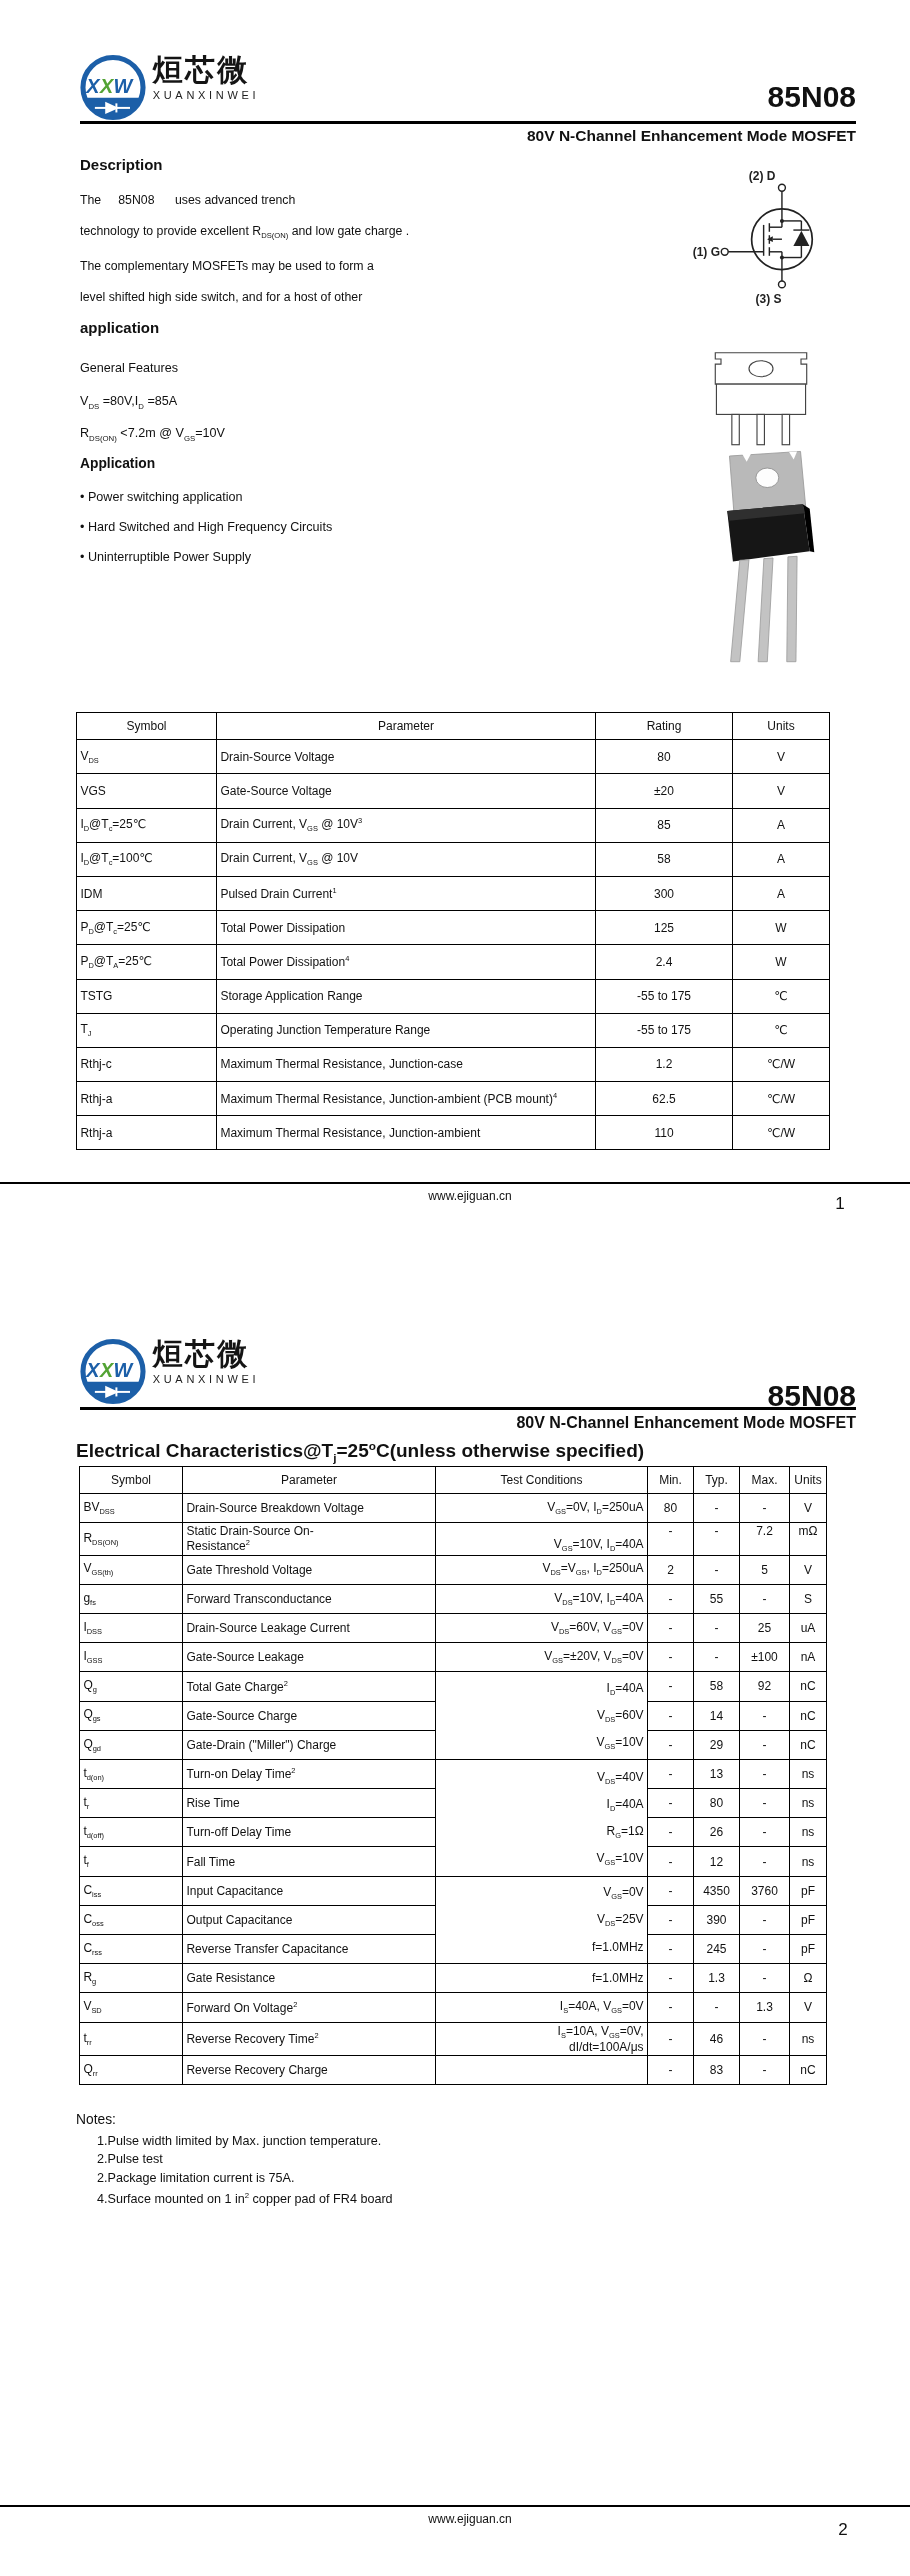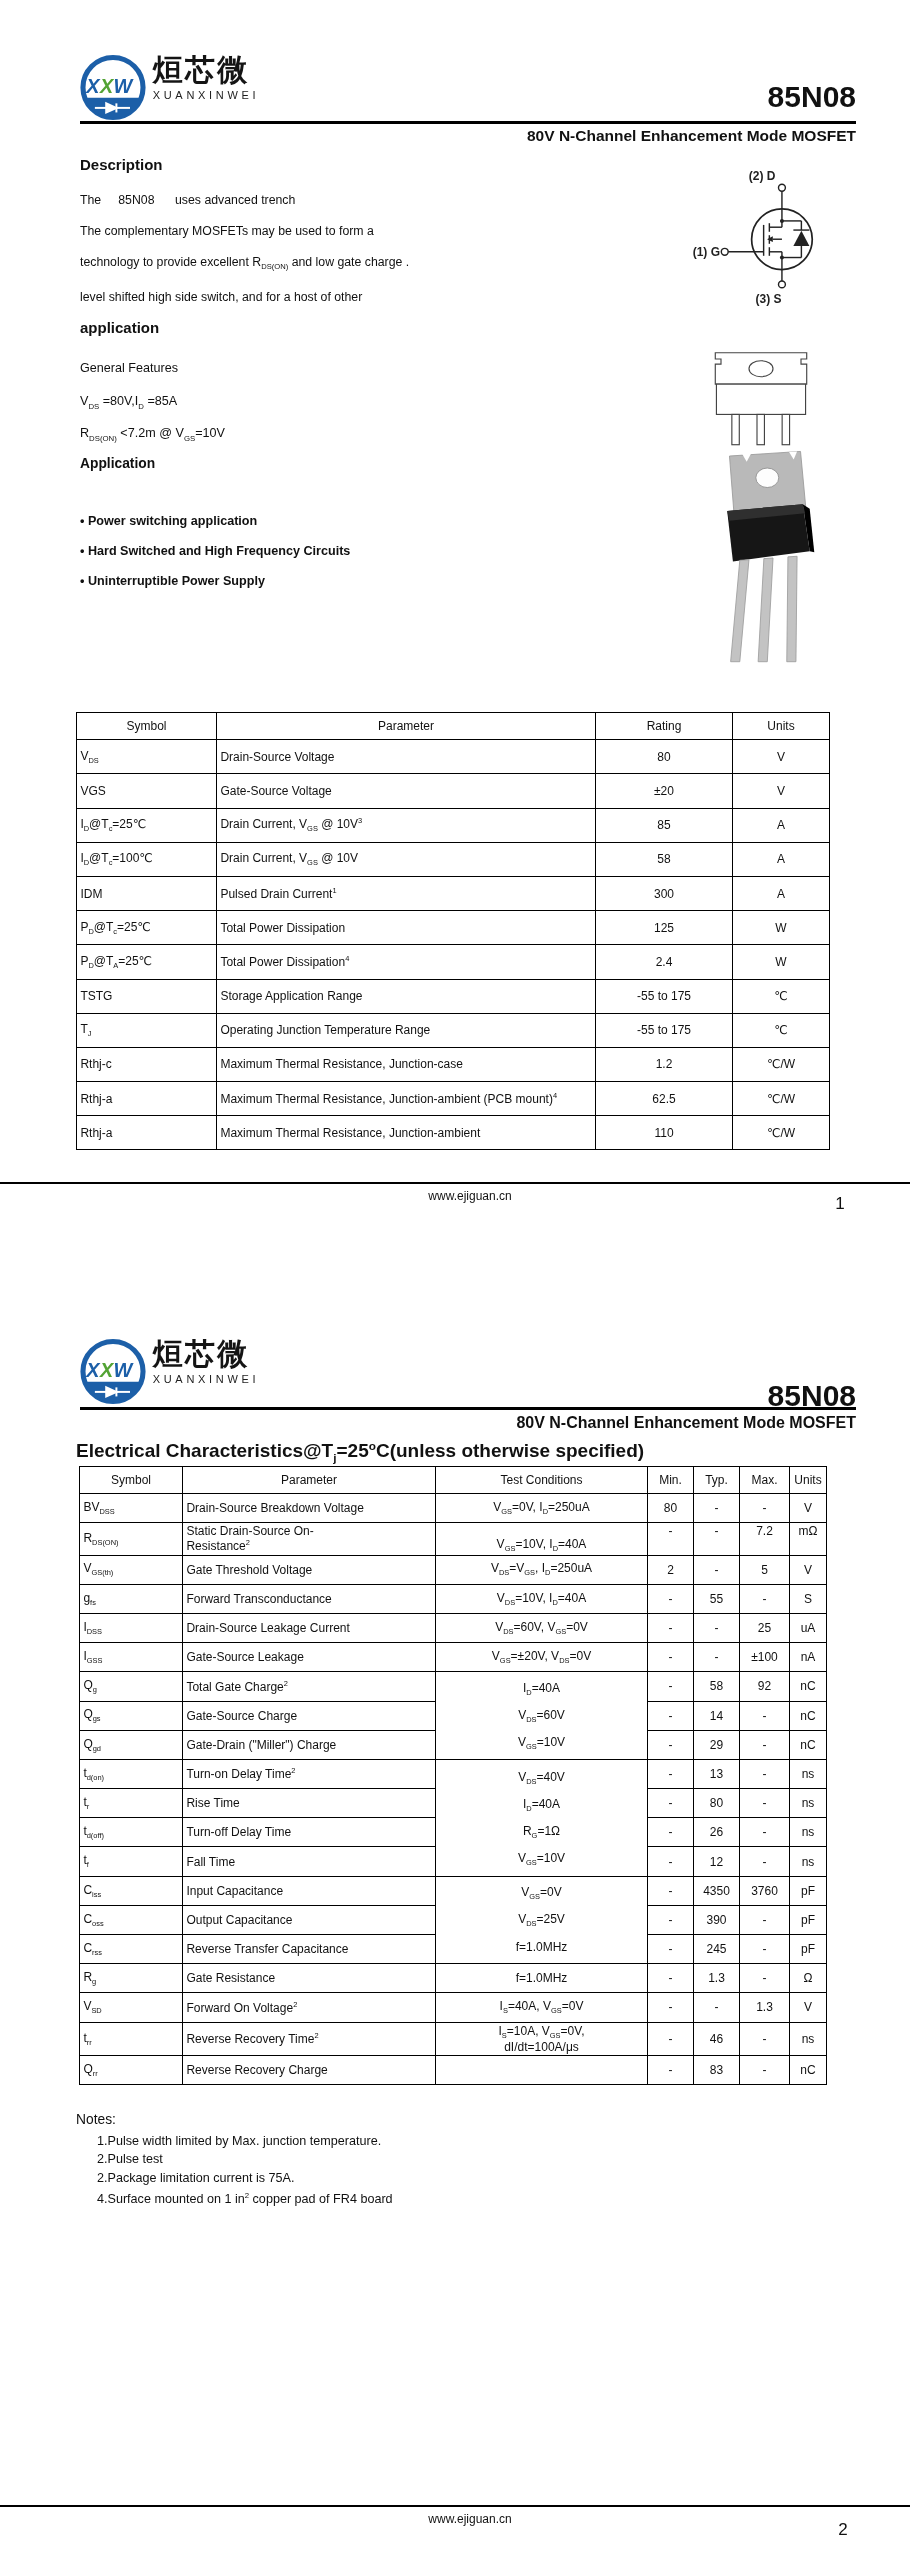--- a/index.html
+++ b/index.html
@@ -22,21 +22,21 @@
   
   table.dt{border-collapse:collapse;table-layout:fixed;border:1.7px solid #000;background:#fff;}
   table.dt th,table.dt td{border:1.1px solid #000;font-size:12px;font-weight:400;
       padding:1.1px 3.4px;overflow:hidden;}
   table.dt thead th{border-bottom:1.7px solid #000;text-align:center;height:24px;}
   .t1 td{height:31px;}
   .t2 td{height:26px;}
   td.c-sym{text-align:left;padding-left:4.6px;}
   td.c-par{text-align:left;padding-left:5.7px;}
   td.c-val{text-align:center;}
-  td.c-tc{text-align:center;padding-left:4.6px;}
+  td.c-tc{text-align:right;padding-left:4.6px;}
   td.c-tc-multi{line-height:2.25;}
   td.v-bottom{vertical-align:bottom;padding-bottom:6.9px;}
   td.v-top{vertical-align:top;padding-top:5.7px;}
   sub{font-size:0.62em;}
   sup{font-size:0.62em;}
   
   .footer-url{font-size:12px;text-align:center;}
   .page-num{font-size:17px;text-align:center;}
   .notes-head{font-size:13.8px;}
   .note-line{font-size:12.6px;line-height:18.4px;white-space:nowrap;margin-left:21px;}
@@ -66,31 +66,31 @@
     </div>
   </div>
 
   <div class="abs partnum" style="left:574px;top:80px;width:282px;">85N08</div>
   <div class="abs rule" style="left:80px;top:121px;width:776px;height:2.9px;"></div>
   <div class="abs subtitle" style="left:344px;top:127px;width:512px;">80V N-Channel Enhancement Mode MOSFET</div>
 
   <div class="abs h-section" style="left:80px;top:156px;">Description</div>
   <div class="abs" style="left:80px;top:185px;">
     <div class="body-line">The&nbsp;&nbsp;&nbsp;&nbsp;&nbsp;85N08&nbsp;&nbsp;&nbsp;&nbsp;&nbsp;&nbsp;uses advanced trench</div>
+    <div class="body-line">technology to provide excellent R<sub>DS(ON)</sub> and low gate charge .</div>
     <div class="body-line">The complementary MOSFETs may be used to form a</div>
-    <div class="body-line">technology to provide excellent R<sub>DS(ON)</sub> and low gate charge .</div>
     <div class="body-line">level shifted high side switch, and for a host of other</div>
   </div>
 
   <div class="abs h-section" style="left:80px;top:319px;">application</div>
   <div class="abs feat-line" style="left:80px;top:361px;">General Features</div>
   <div class="abs feat-line" style="left:80px;top:394px;">V<sub>DS</sub> =80V,I<sub>D</sub> =85A</div>
   <div class="abs feat-line" style="left:80px;top:426px;">R<sub>DS(ON)</sub> &lt;7.2m @ V<sub>GS</sub>=10V</div>
   <div class="abs h-section" style="left:80px;top:456px;font-size:13.8px;">Application</div>
-  <div class="abs" style="left:80px;top:506px;font-weight:bold;">
+  <div class="abs" style="left:80px;top:482px;">
     <div class="bullet-line">• Power switching application</div>
     <div class="bullet-line">• Hard Switched and High Frequency Circuits</div>
     <div class="bullet-line">• Uninterruptible Power Supply</div>
   </div>
 
   <svg class="abs" style="left:680px;top:166px;" width="189" height="143" viewBox="0 0 330 250">
     <g fill="none" stroke="#222" stroke-width="2.5">
       <circle cx="178" cy="128" r="53" stroke-width="3"></circle>
       <circle cx="178" cy="38" r="6"></circle>
       <line x1="178" y1="44" x2="178" y2="107"></line>

